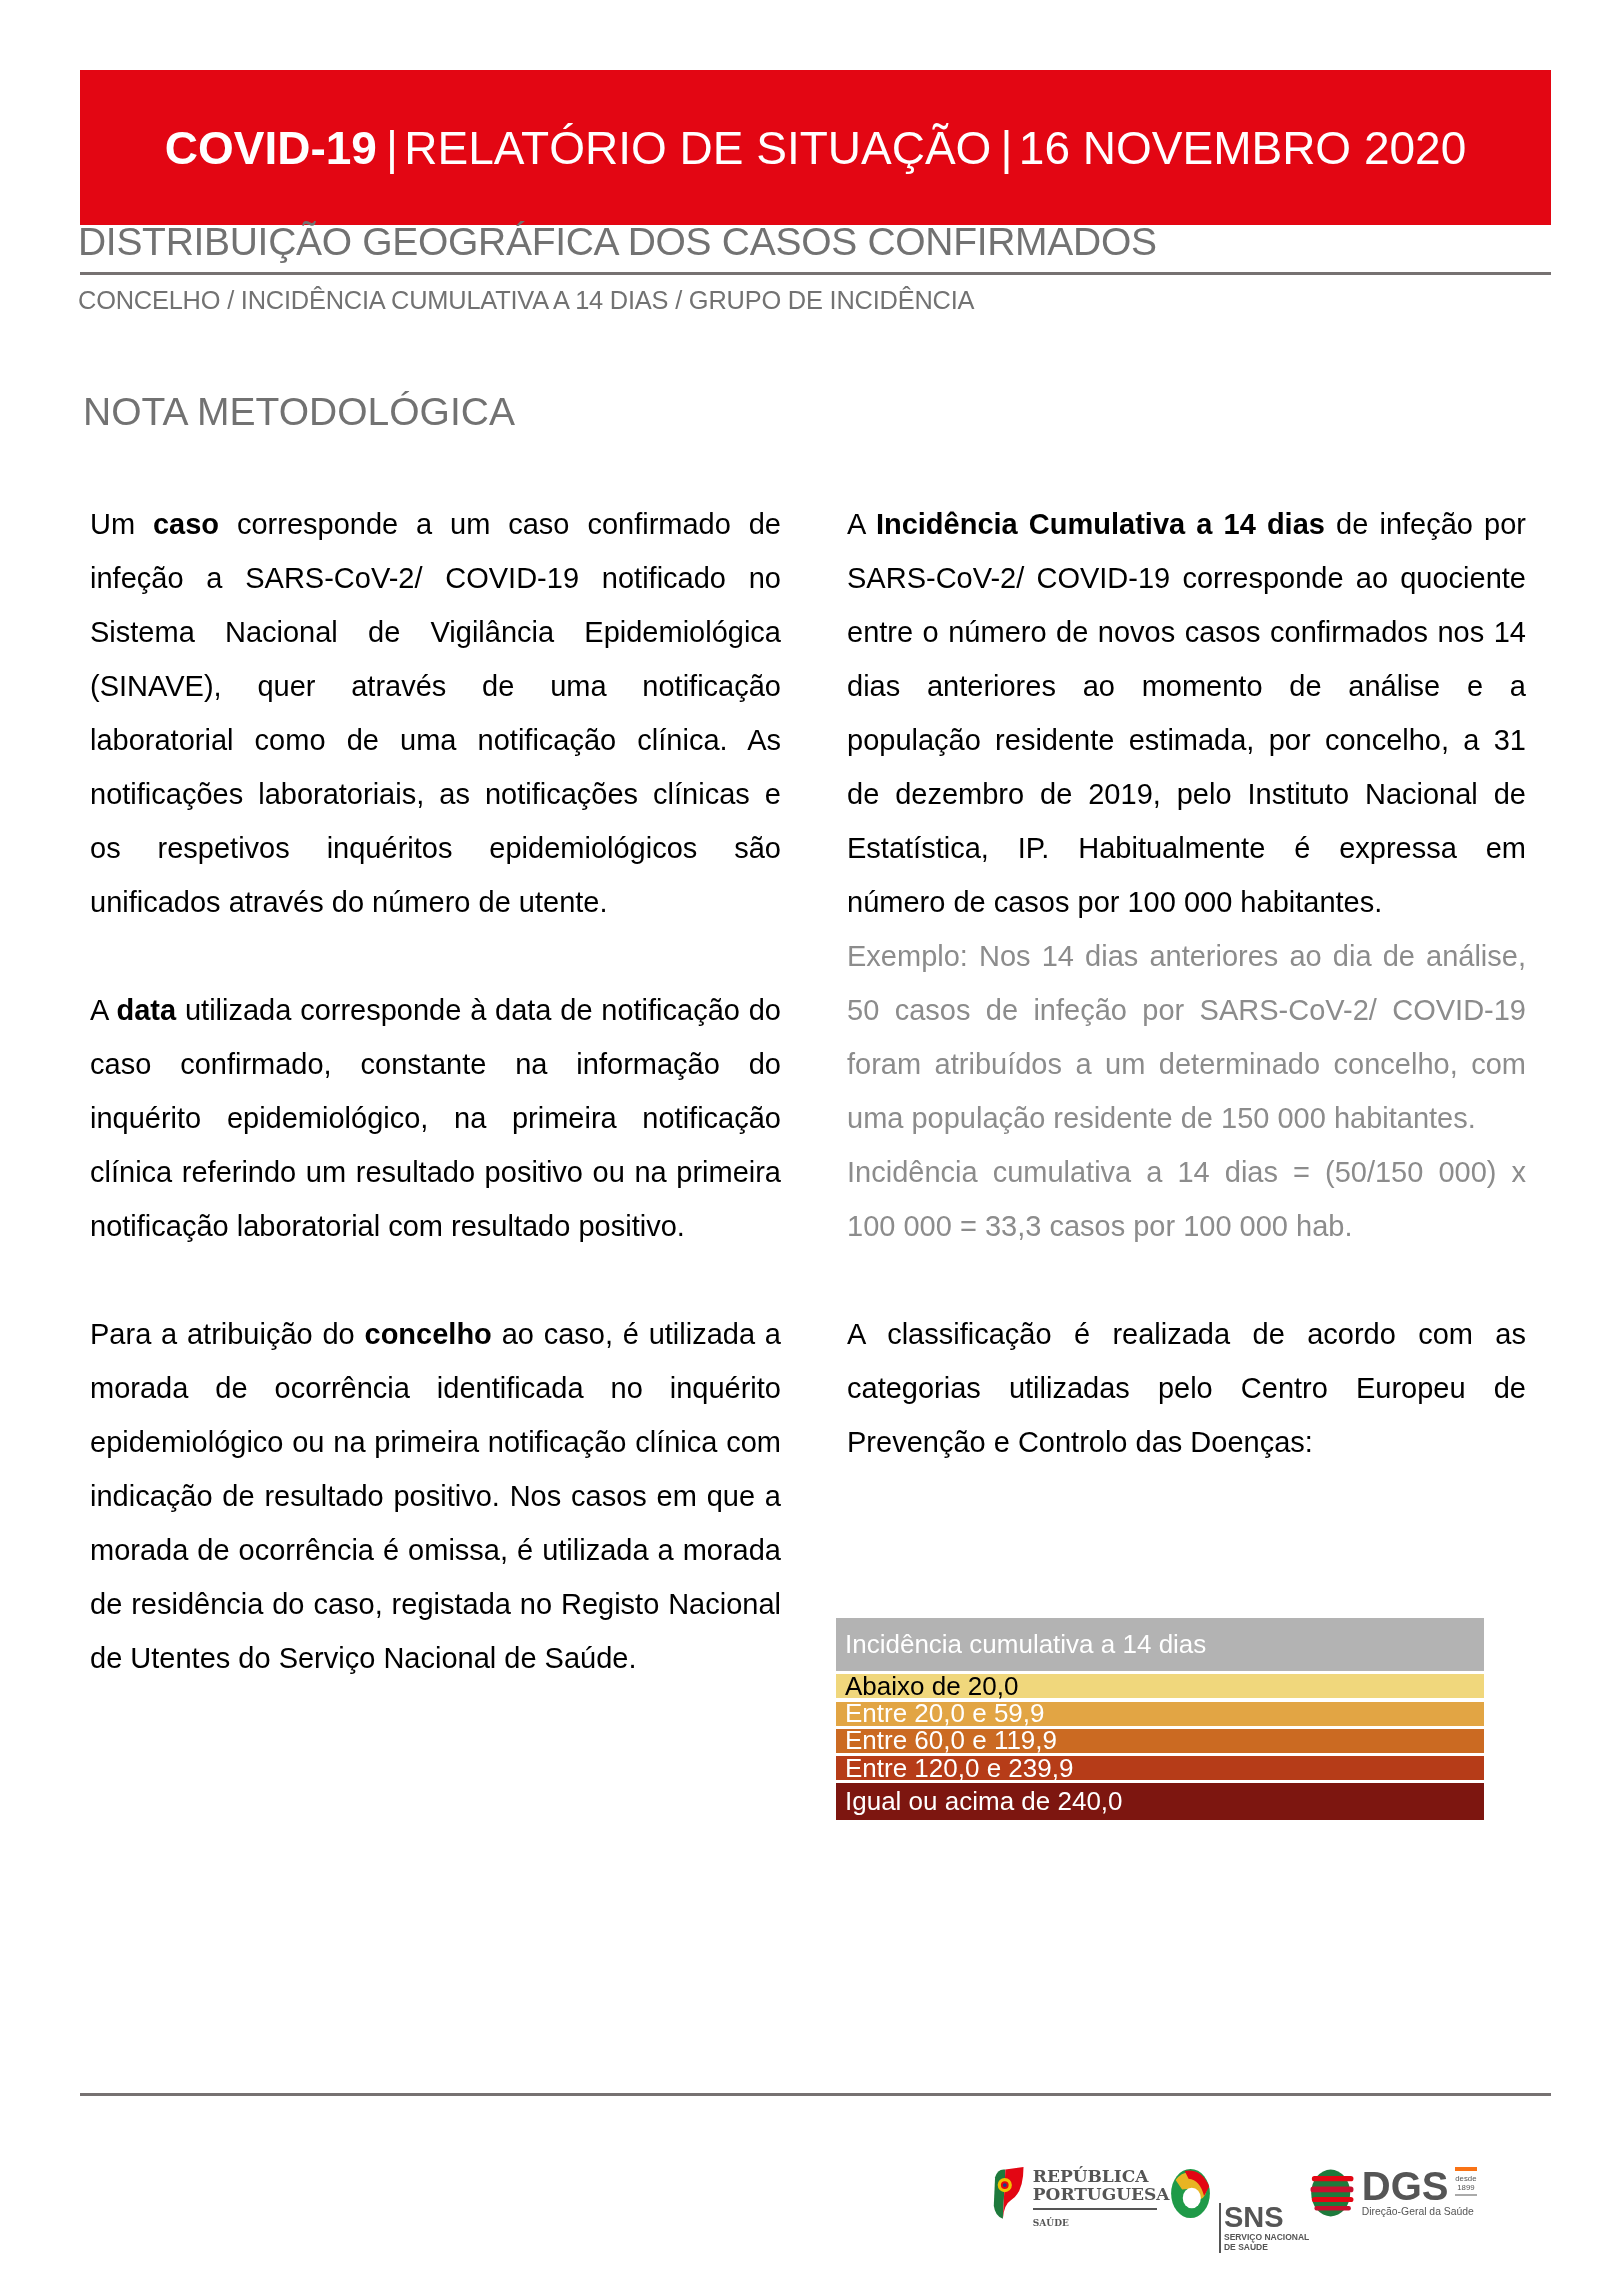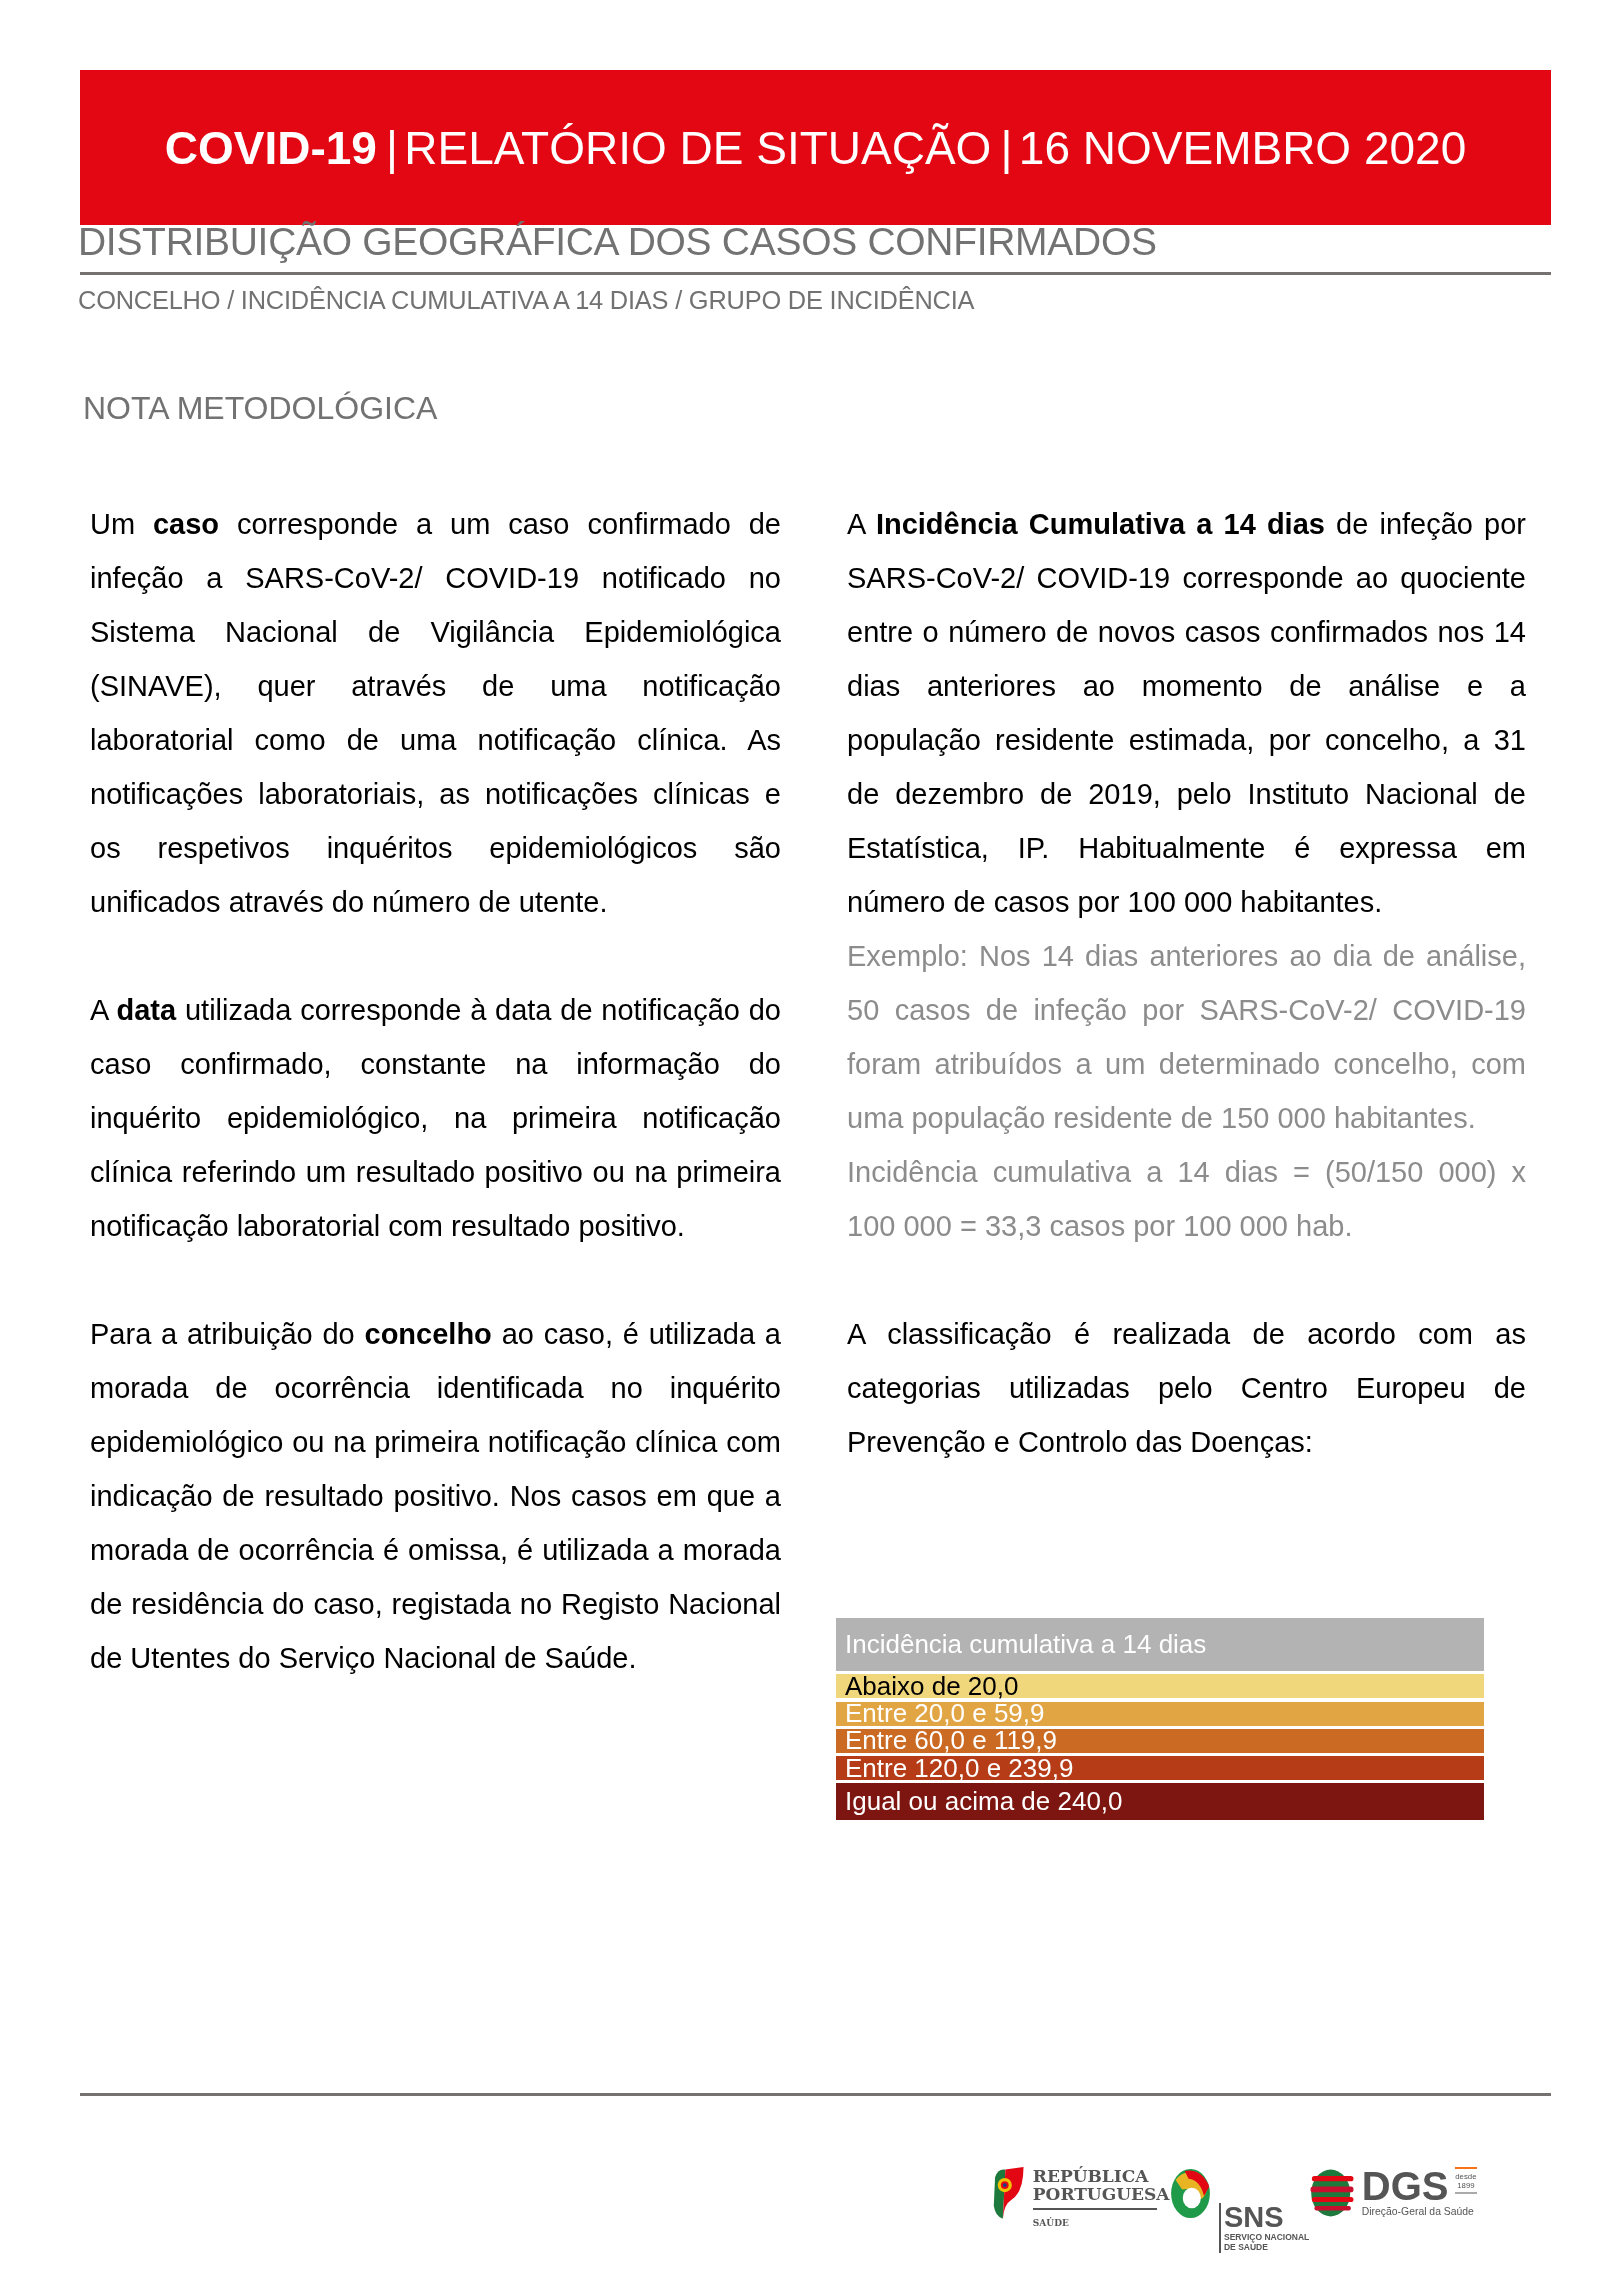--- a/index.html
+++ b/index.html
@@ -24,21 +24,21 @@
     .title-rule {
       position: absolute; left: 80px; top: 272px; width: 1471px; height: 3.3px; background: #767171;
     }
     .section-subtitle {
       position: absolute; left: 78px; top: 286px;
       font-size: 25.4px; color: #727272; white-space: nowrap;
       letter-spacing: -0.2px;
     }
     .nota-title {
       position: absolute; left: 83px; top: 390px;
-      font-size: 32px; color: #727272; white-space: nowrap;
+      font-size: 39px; color: #727272; white-space: nowrap;
     }
     .col {
       position: absolute; top: 497px; width: 691px;
       font-size: 29px; line-height: 54px; text-align: justify;
     }
     .col-left { left: 90px; }
     .col-right { left: 847px; width: 679px; }
     .col p { margin: 0 0 54px 0; }
     .col p.tight { margin: 0; }
     .muted { color: #8c8c8c; }
@@ -61,21 +61,21 @@
     }
     .logo { display: flex; align-items: flex-start; }
     .logo-text-rp { font-family: "DejaVu Serif", serif; font-weight: bold; color: #555; font-size: 17px; line-height: 18px; margin-left: 7.8px; }
     .logo-text-rp .rule { height: 2px; background: #555; margin: 5.2px 0 3.9px 0; width: 124px; }
     .logo-text-rp .small { font-size: 9px; }
     .logo-sns-text { margin-left: 6.5px; border-left: 2px solid #555; padding-left: 3px; color: #555; margin-top: 36px; }
     .logo-sns-text .big { font-weight: bold; font-size: 29px; line-height: 29px; }
     .logo-sns-text .small { font-size: 8.5px; line-height: 10.4px; font-weight: bold; }
     .logo-dgs-text { margin-left: 6.5px; color: #555; }
     .logo-dgs-text .big { font-weight: bold; font-size: 40px; line-height: 39px; display: inline-block; }
-    .logo-dgs-text .since { display: inline-block; font-size: 7.8px; line-height: 9px; border-top: 2px solid #f97316; border-bottom: 2px solid #aaa; vertical-align: top; margin-left: 3.9px; padding: 2.6px 0; text-align: center; }
+    .logo-dgs-text .since { display: inline-block; font-size: 7.8px; line-height: 9px; border-top: 4px solid #f97316; border-bottom: 2px solid #aaa; vertical-align: top; margin-left: 3.9px; padding: 2.6px 0; text-align: center; }
     .logo-dgs-text .small { font-size: 10.4px; }
   </style>
 </head>
 <body>
 
 <div class="banner">
   <span class="b-bold">COVID-19</span>
   <span class="b-sep b-bold">|</span>
   <span>RELATÓRIO DE SITUAÇÃO</span>
   <span class="b-sep">|</span>

